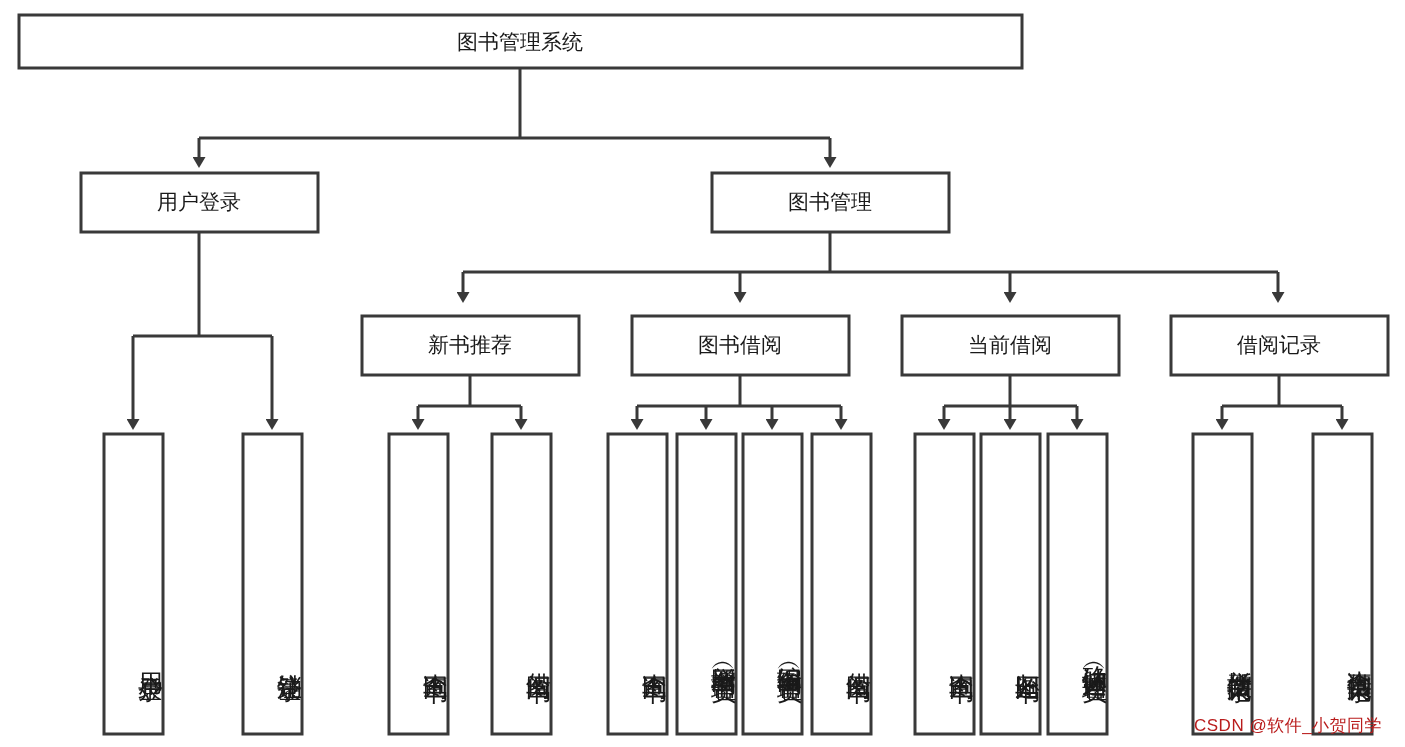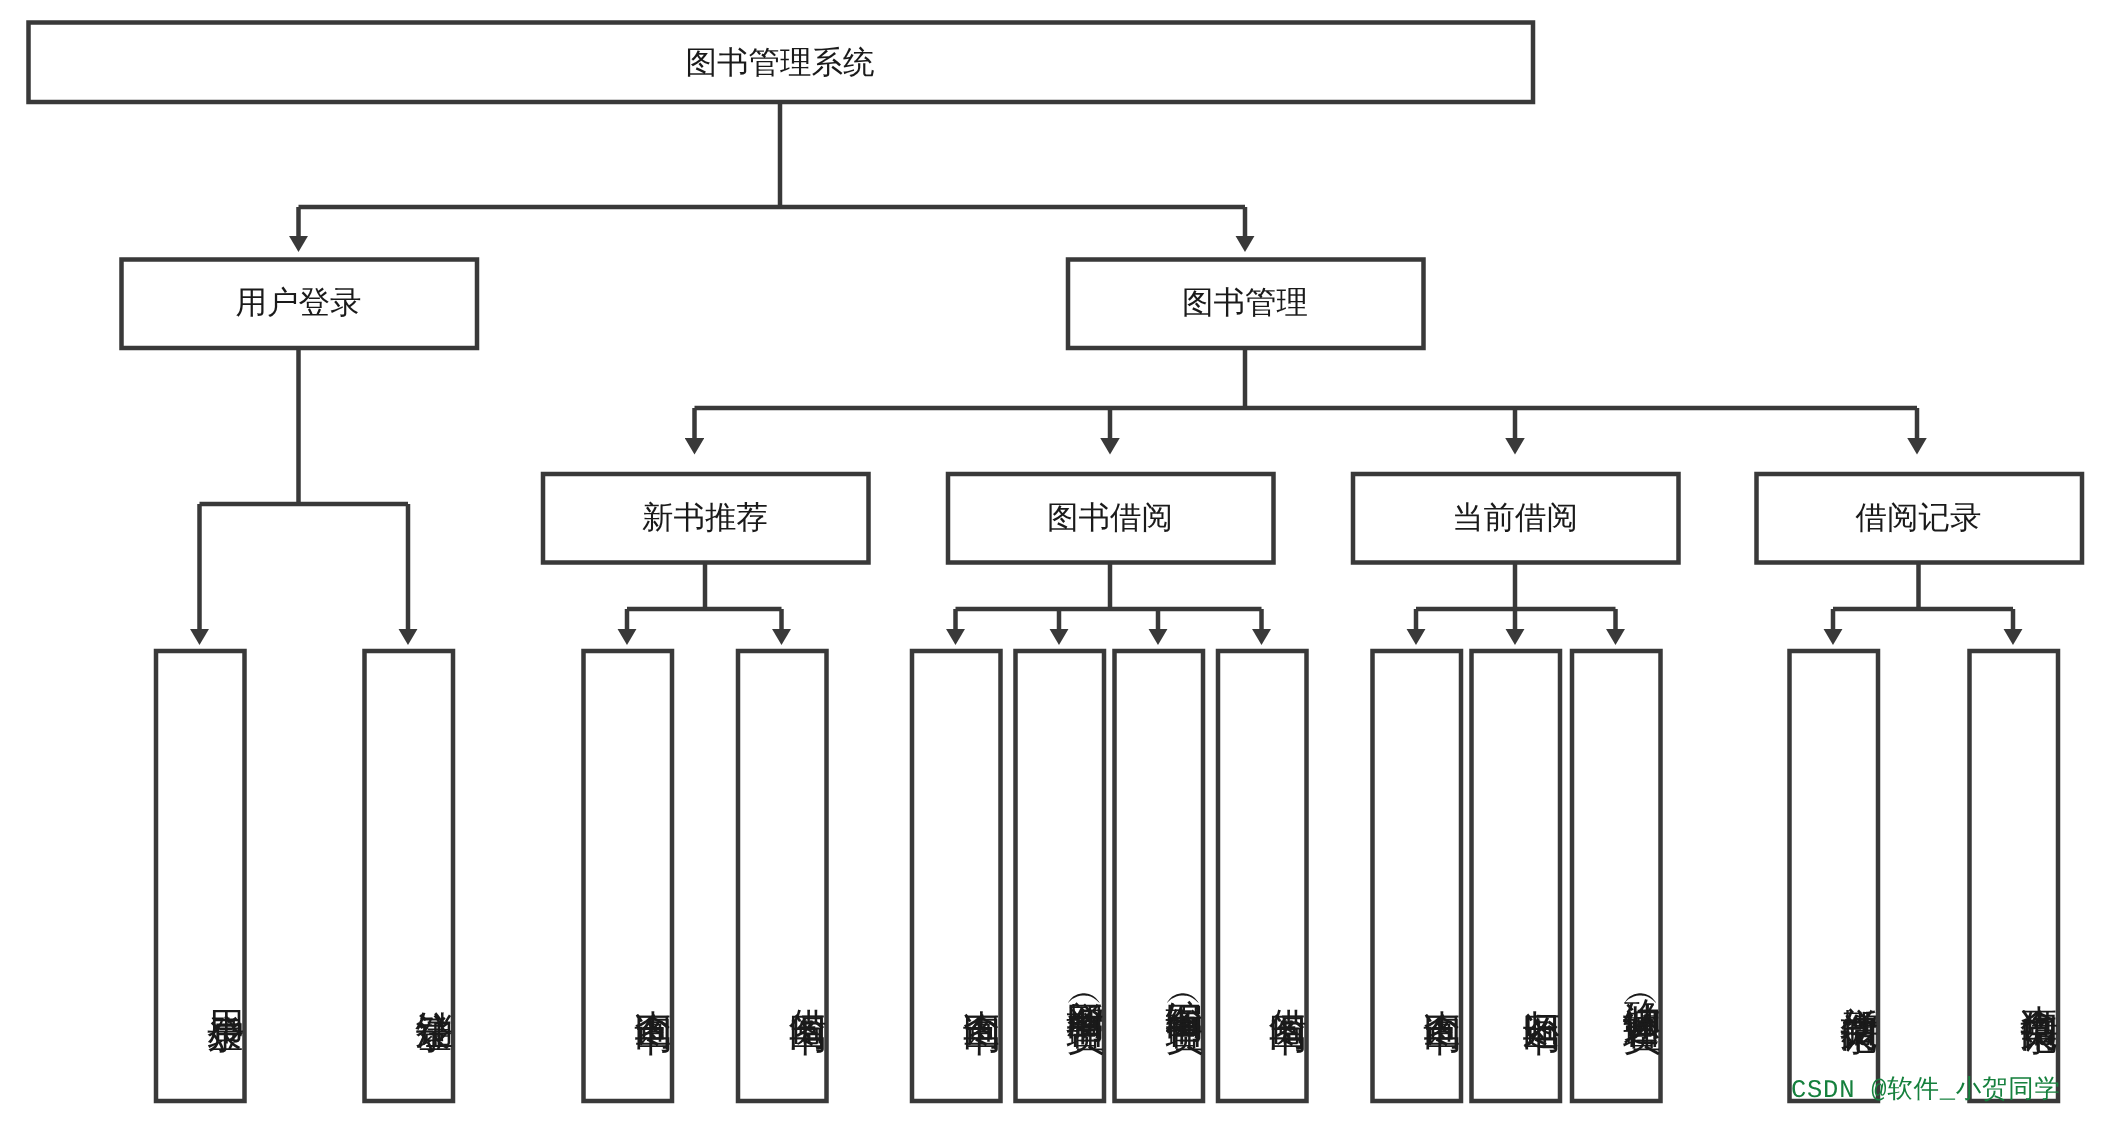--- a/index.html
+++ b/index.html
@@ -59,23 +59,23 @@
     color: #1a1a1a;
     letter-spacing: 2px;
     white-space: nowrap;
     text-align: center;
     pointer-events: none;
   }
   .watermark {
     position: absolute;
     left: 1194px;
     top: 714px;
-    font-family: Liberation Mono, monospace;
+    font-family: Liberation Sans, sans-serif;
     font-size: 17px;
-    color: #15803d;
+    color: #b91c1c;
     white-space: nowrap;
     letter-spacing: 0.5px;
   }
 </style>
 </head>
 <body>
 
 <div id="diagram-root">
 
   <svg id="flow" viewBox="0 0 1405 747">

